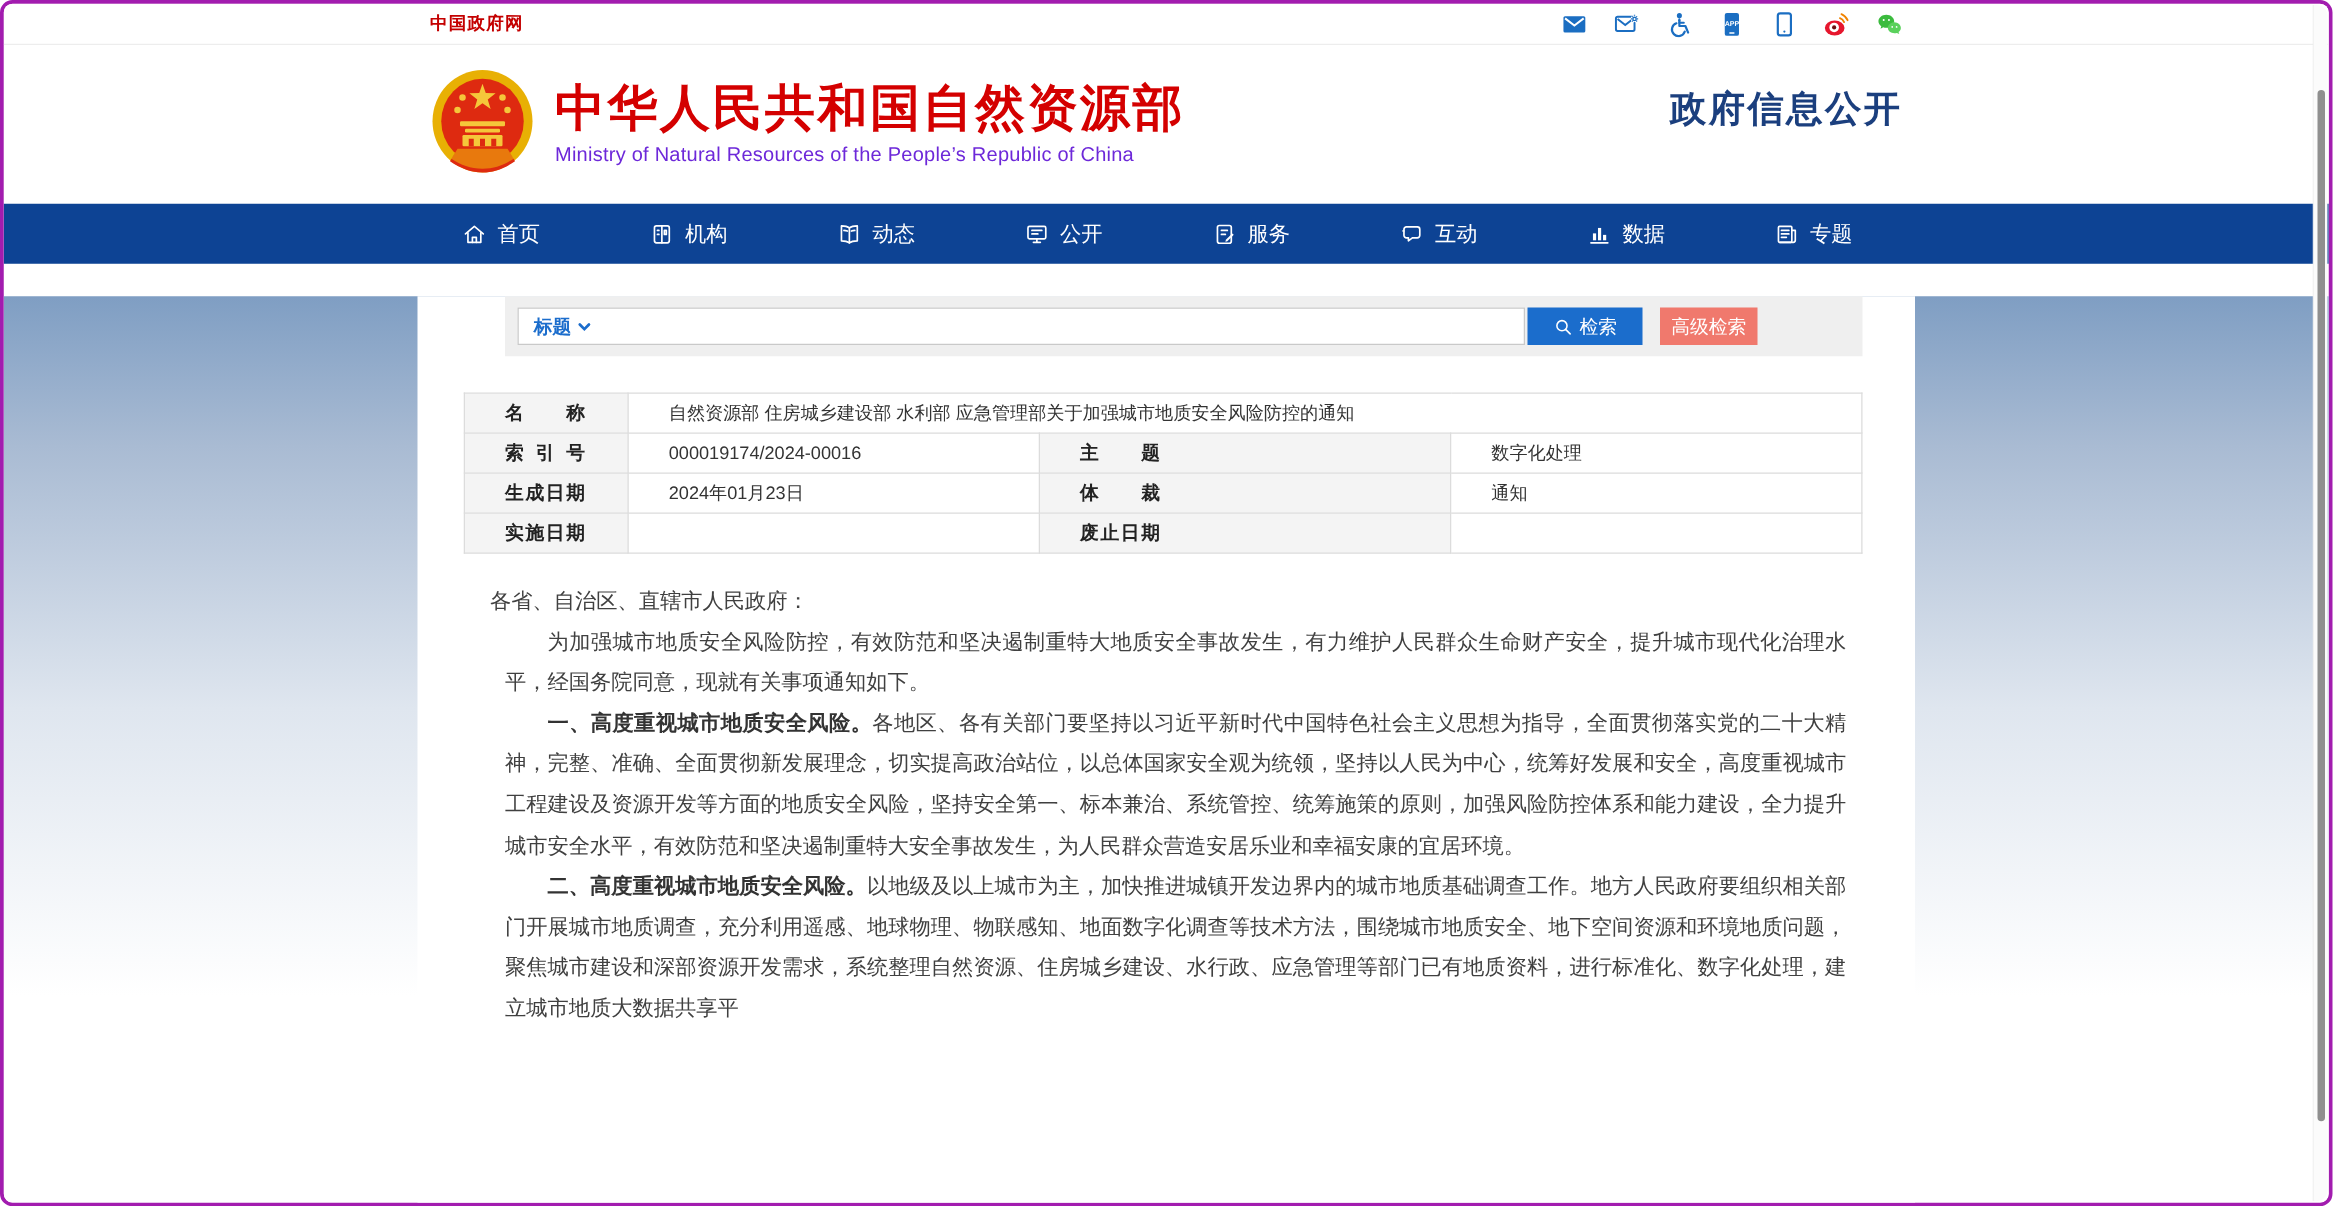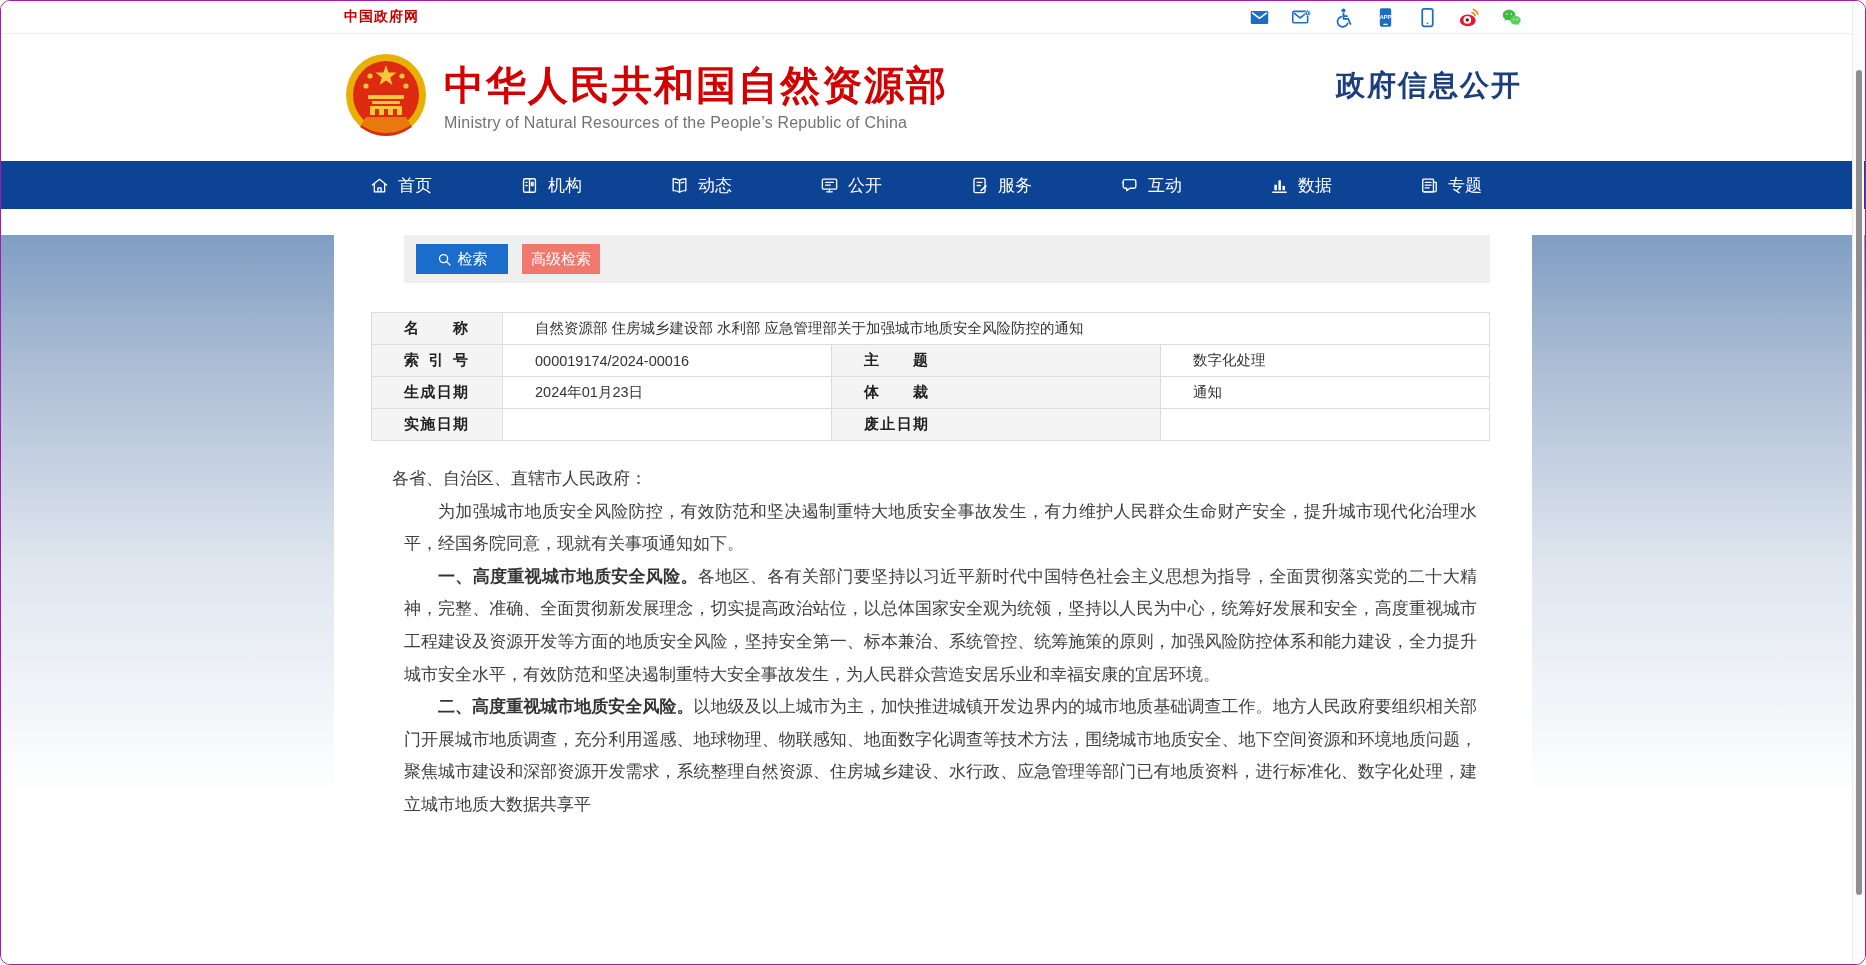--- a/index.html
+++ b/index.html
@@ -1,36 +1,36 @@
 <!DOCTYPE html>
 <html><head>
 <meta charset="utf-8">
 <style>
   * { margin:0; padding:0; box-sizing:border-box; }
   html,body { width:1866px; height:965px; overflow:hidden; background:#fff;
     font-family:"Liberation Sans","DejaVu Sans",sans-serif; }
-  .window { position:absolute; inset:0; border:1px solid #a21caf; border-radius:10px;
+  .window { position:absolute; inset:0; border:3px solid #a21caf; border-radius:10px;
     overflow:hidden; background:#fff; }
 
   
   .topbar { height:33px; background:#fff; border-bottom:1px solid #ededed; }
   .container { width:1178px; margin:0 auto; }
   .topbar .container { display:flex; align-items:center; justify-content:space-between; height:100%; }
   .gov-link { color:#c40000; font-size:14px; font-weight:bold; letter-spacing:1px; cursor:pointer; }
   .top-icons { display:flex; align-items:center; gap:20px; }
   .top-icons .ticon { width:22px; height:22px; display:flex; align-items:center; justify-content:center; cursor:pointer; }
   .top-icons svg { width:21px; height:21px; }
 
   
   .masthead { height:127px; background:#fff; }
   .masthead .container { display:flex; align-items:center; height:100%; }
   .emblem { width:84px; height:90px; flex:0 0 auto; }
   .brand { margin-left:16px; }
   .brand-cn { font-size:40px; font-weight:bold; color:#d40000; letter-spacing:2px; line-height:1.1; }
-  .brand-en { font-size:16px; color:#737373; margin-top:7px; letter-spacing:.2px; }
+  .brand-en { font-size:16px; color:#6d28d9; margin-top:7px; letter-spacing:.2px; }
   .section-title { margin-left:auto; font-size:29px; font-weight:bold; color:#1b3f7e;
     letter-spacing:2px; margin-bottom:24px; }
 
   
   .nav { height:48px; background:#0d4394; }
   .nav .container { display:flex; align-items:center; justify-content:space-between;
     height:100%; padding:0 40px 0 26px; }
   .nav-item { display:flex; align-items:center; gap:9px; color:#fff; font-size:17px;
     cursor:pointer; height:100%; }
   .nav-item svg { width:19px; height:19px; stroke:#fff; fill:none; stroke-width:1.7;
@@ -240,20 +240,28 @@
           </svg>
         <span>专题</span>
       </div>
     </div>
   </div>
 
   <div class="backdrop">
     <div class="card">
 
       <div class="search-panel">
+        <div class="search-input">
+          <span class="field-selector">
+            <span>标题</span>
+            <svg viewBox="0 0 12 12">
+                <path d="M2 4l4 4 4-4"></path>
+              </svg>
+          </span>
+        </div>
         <div class="btn btn-search">
           <svg viewBox="0 0 24 24">
               <circle cx="10.5" cy="10.5" r="6.5"></circle>
               <path d="M15.5 15.5L21 21"></path>
             </svg>
           <span>检索</span>
         </div>
         <div class="btn btn-advanced">
           <span>高级检索</span>
         </div>

